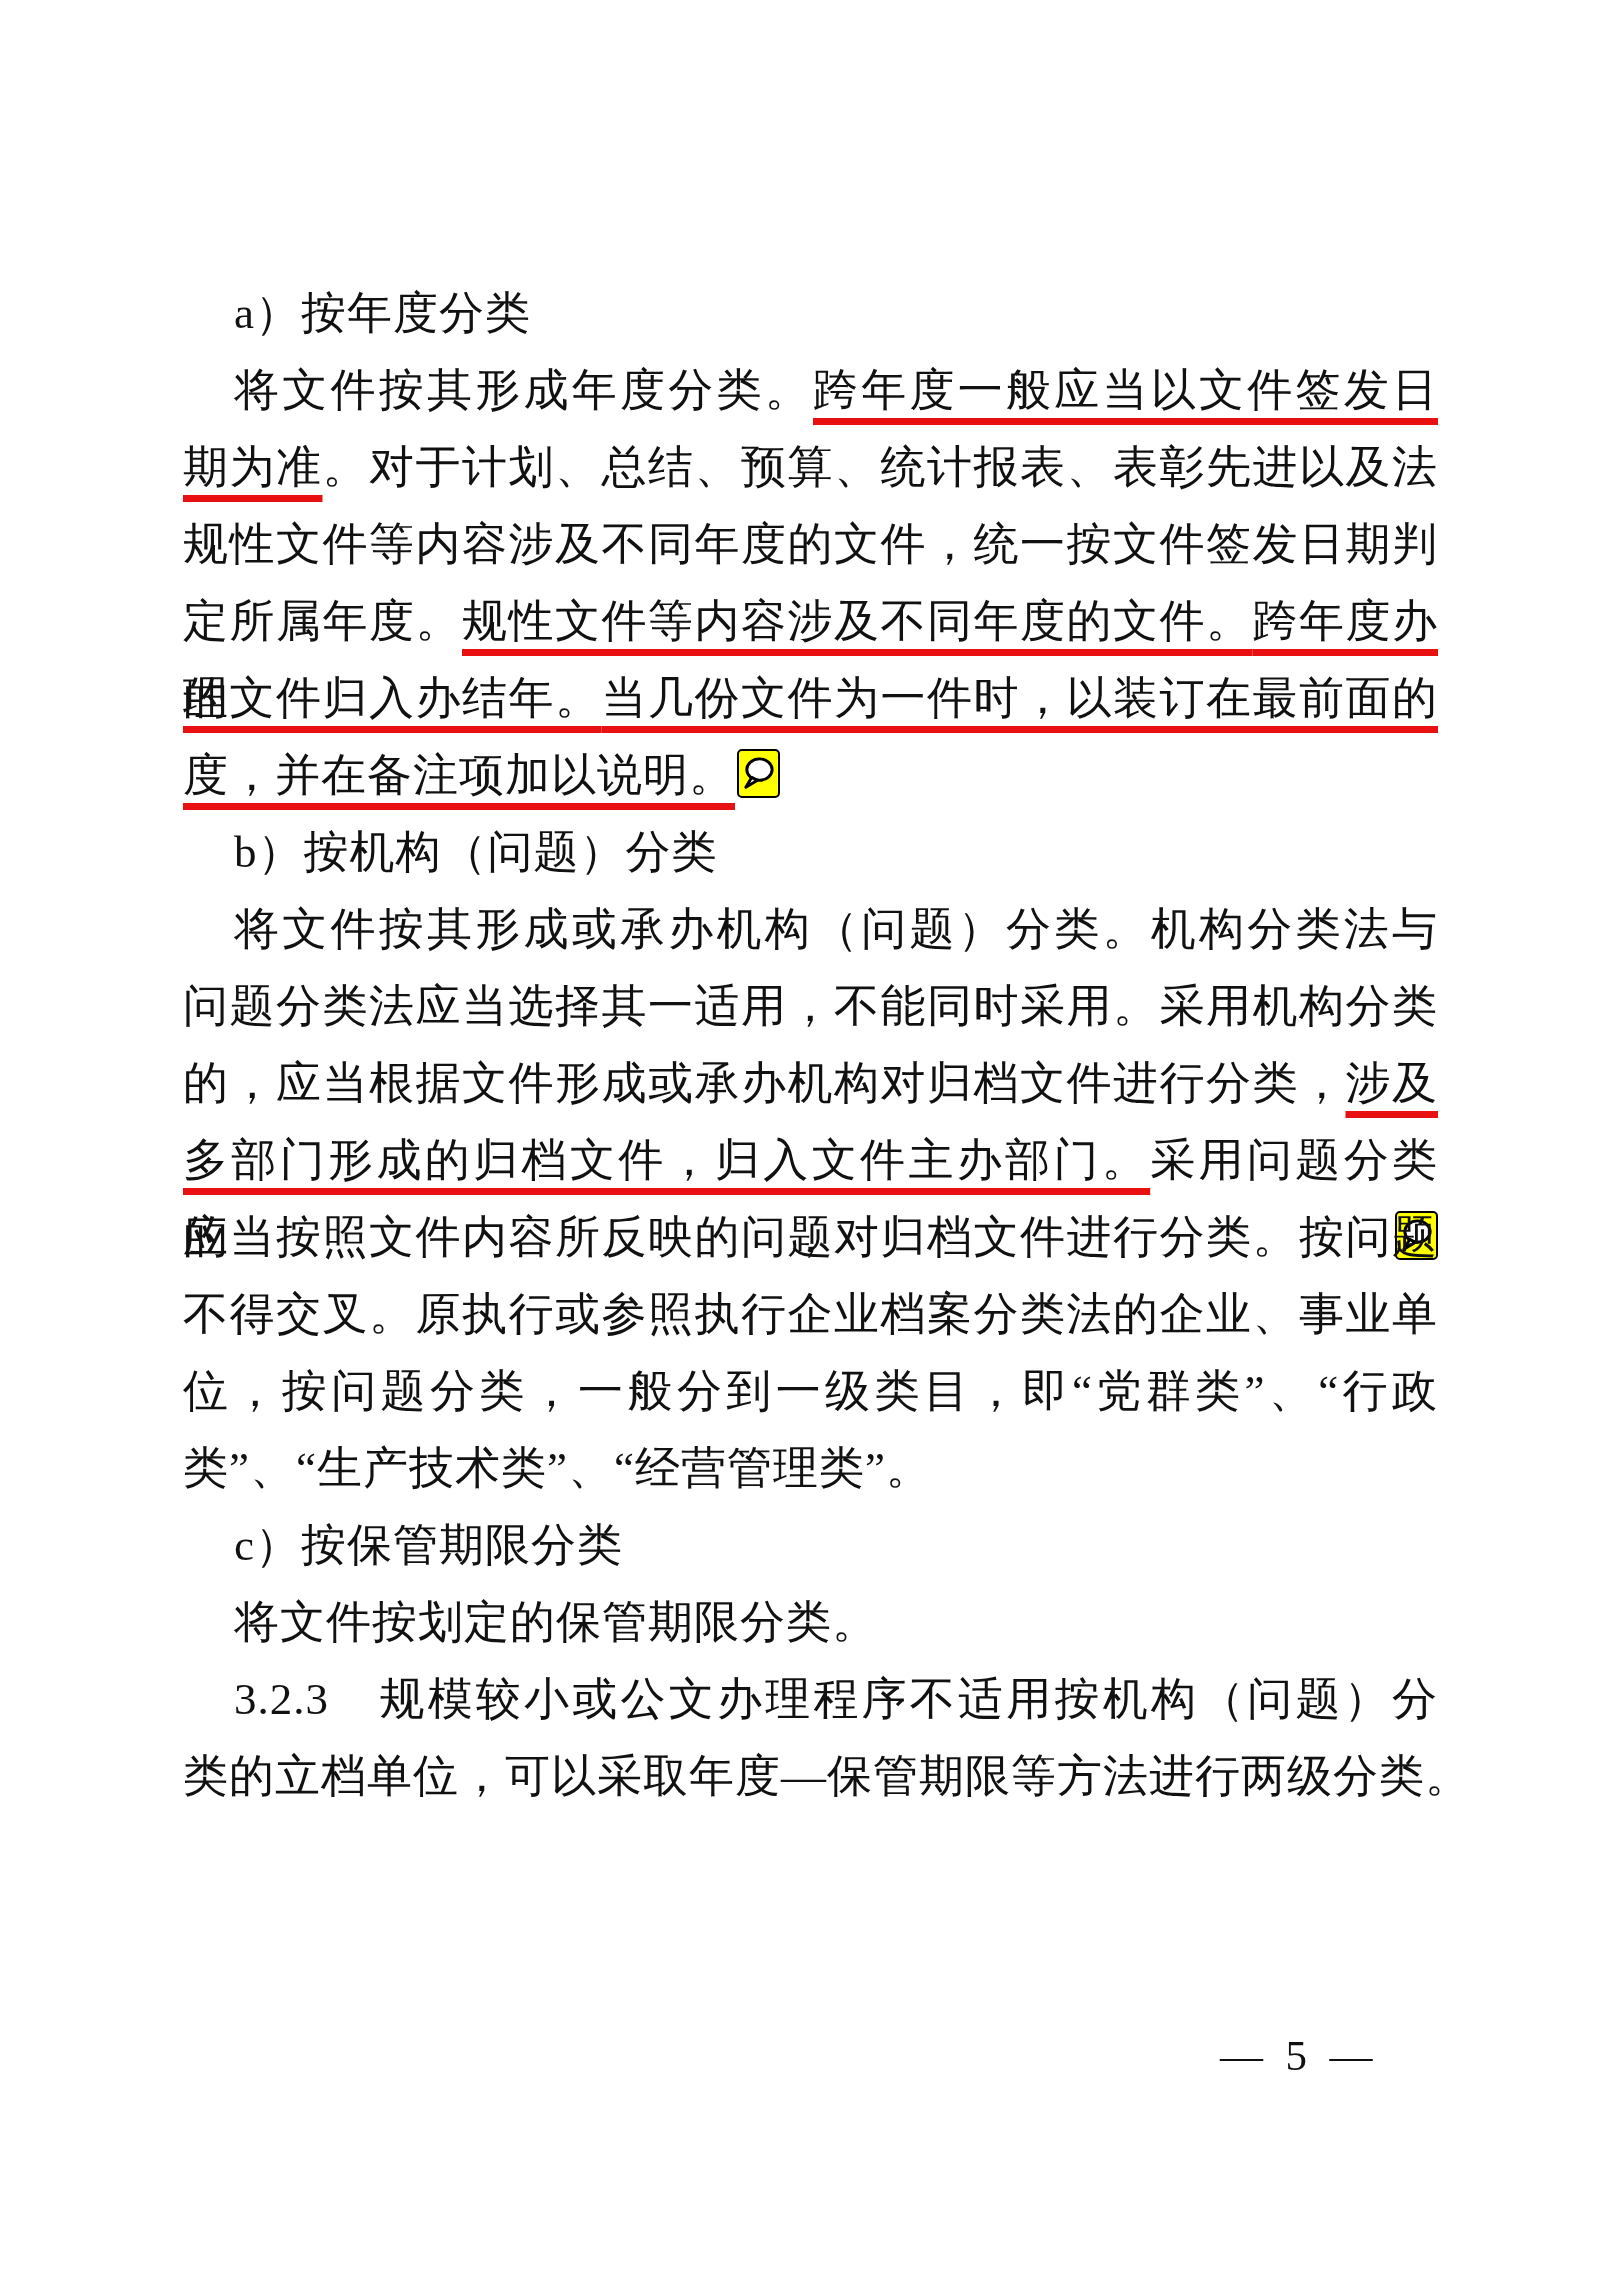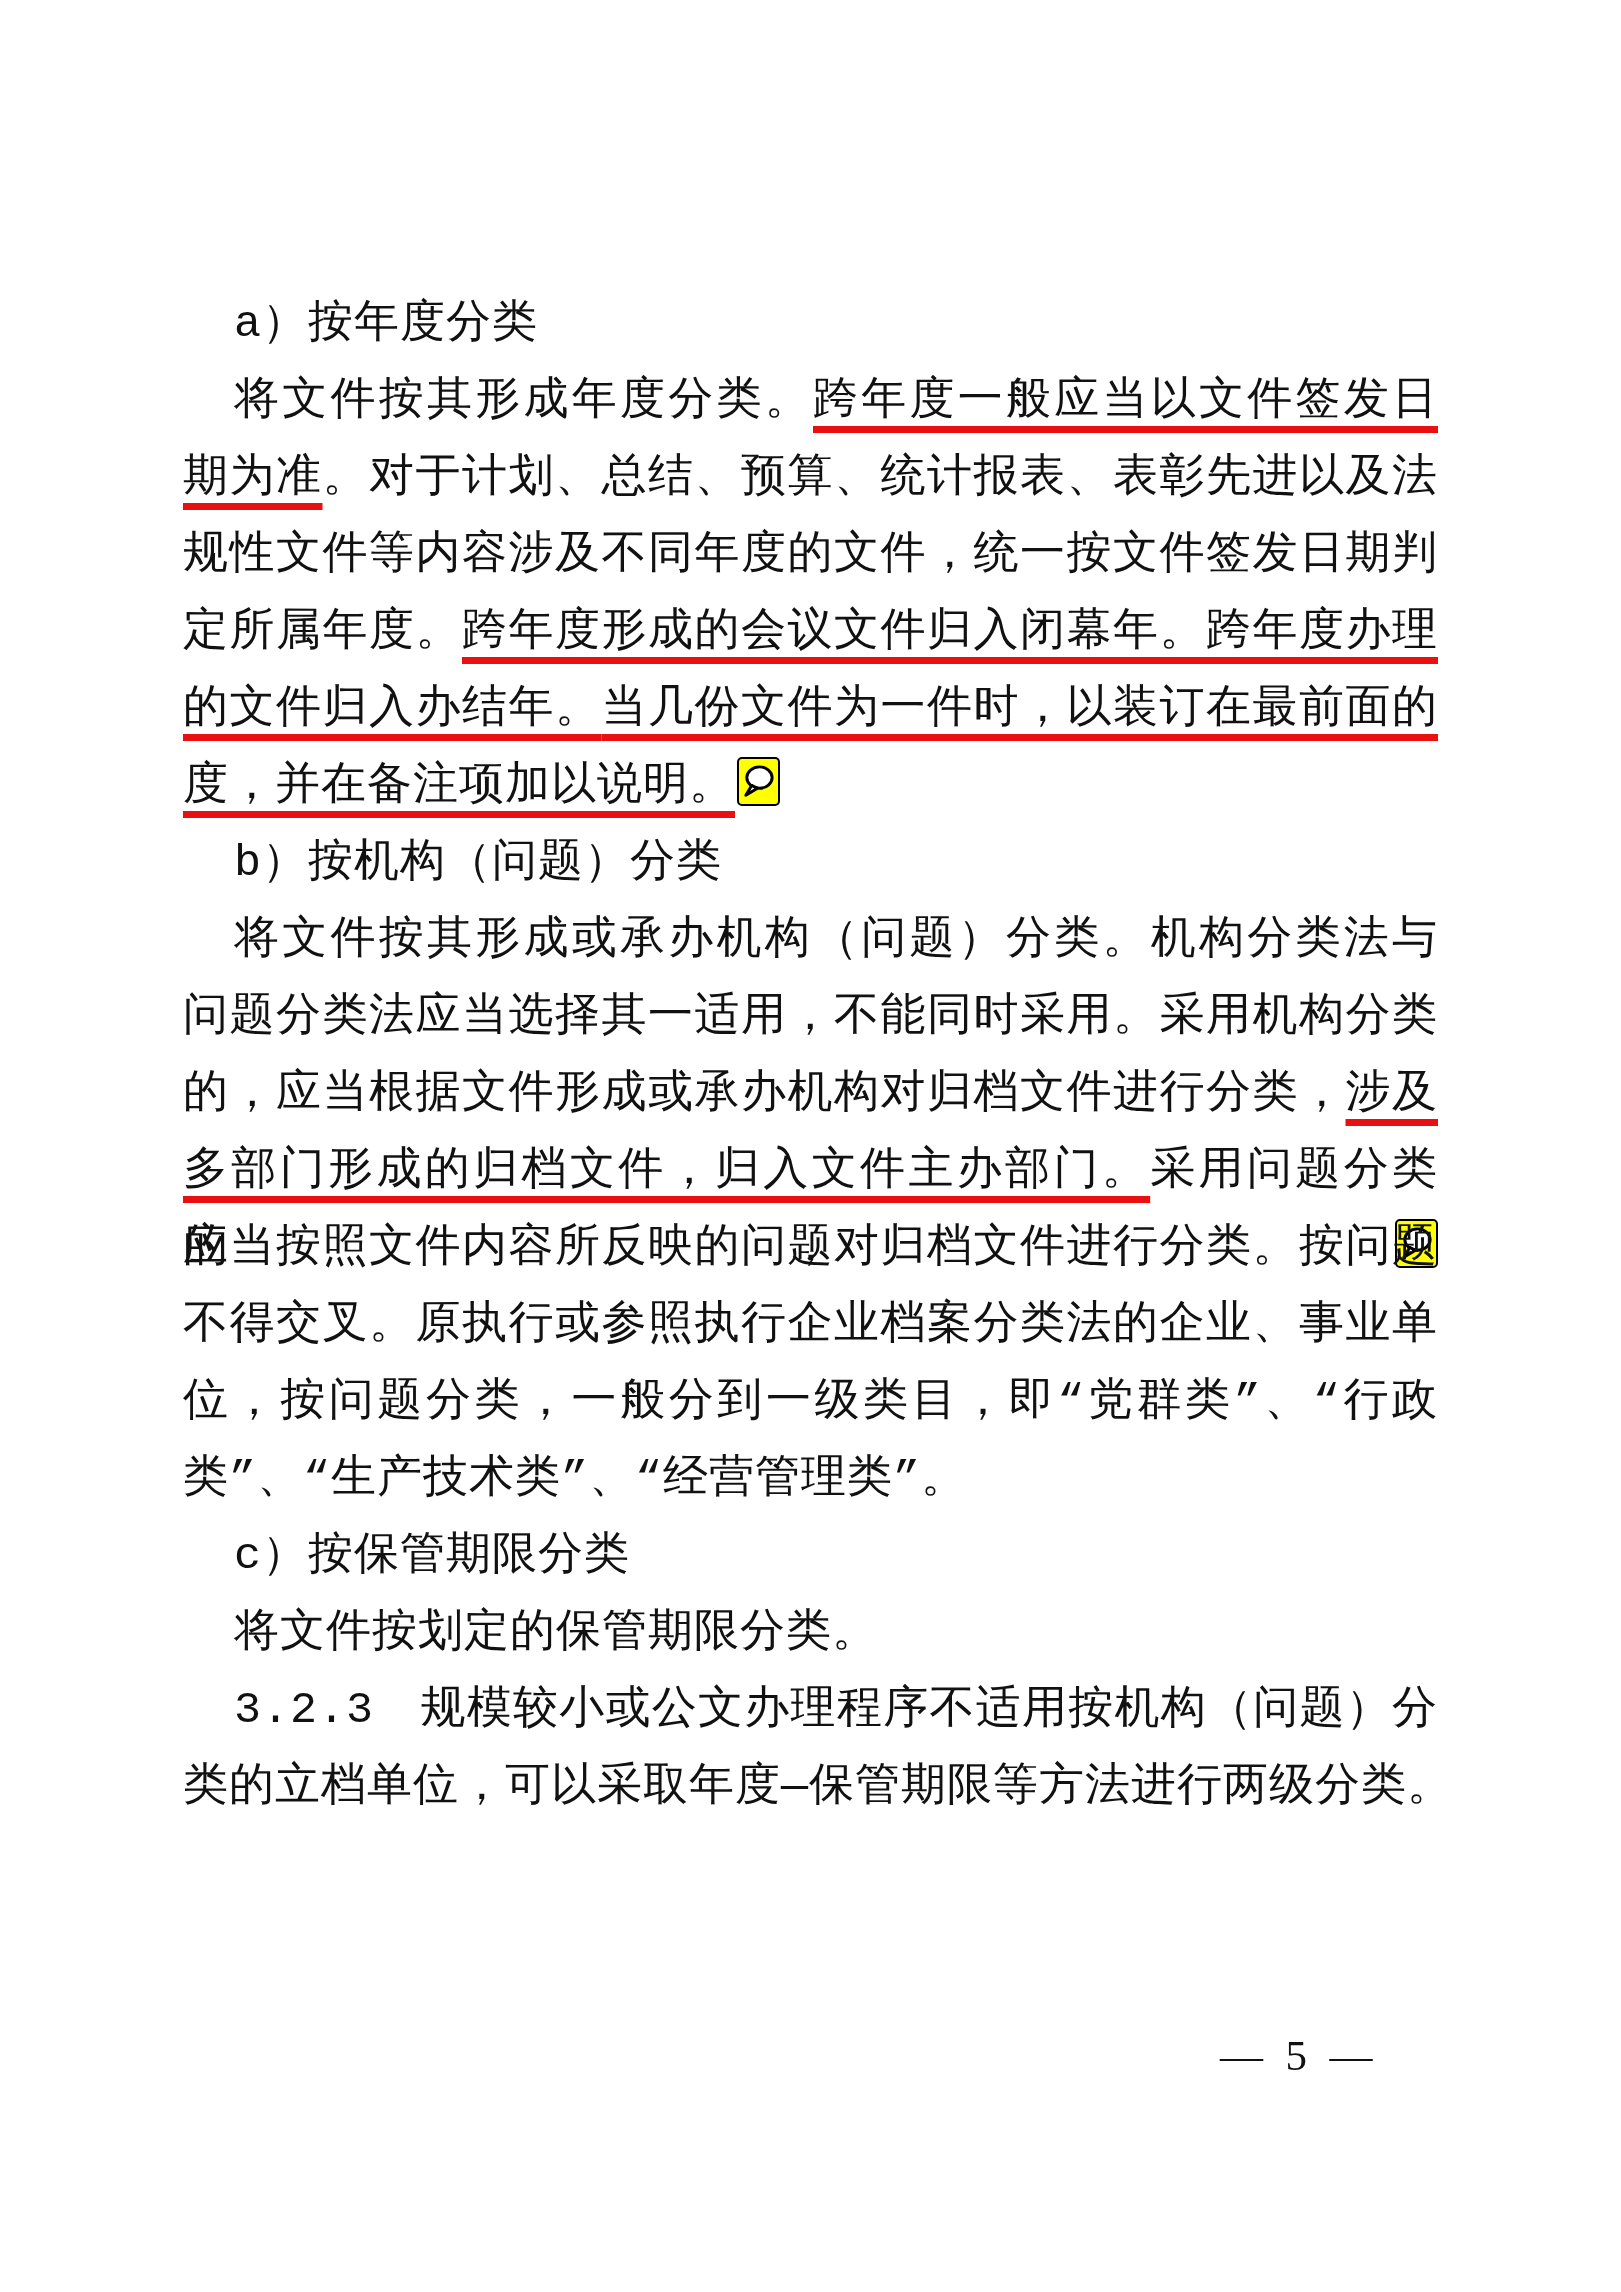--- a/index.html
+++ b/index.html
@@ -12,23 +12,22 @@
     width: 1621px;
     height: 2293px;
     background: #ffffff;
     font-family: "Liberation Serif", "DejaVu Serif", serif;
     color: #111111;
     overflow: hidden;
   }
   .doc-body {
     position: absolute;
     left: 183px;
-    top: 286px;
+    top: 275px;
     width: 1255px;
-    font-family: Liberation Mono, monospace;
   }
   .line {
     margin: 0;
     padding: 0;
     font-size: 45px;
     line-height: 77px;
     height: 77px;
     letter-spacing: 1px;
     white-space: nowrap;
     text-align: justify;
@@ -77,21 +76,21 @@
 </style>
 </head>
 <body>
 
 <div class="page">
   <div class="doc-body">
       <p class="line indent"><span class="seg">a）按年度分类</span></p>
       <p class="line indent fill"><span class="seg">将文件按其形成年度分类。</span><span class="seg underlined">跨年度一般应当以文件签发日</span></p>
       <p class="line fill"><span class="seg underlined">期为准</span><span class="seg">。对于计划、总结、预算、统计报表、表彰先进以及法</span></p>
       <p class="line fill"><span class="seg">规性文件等内容涉及不同年度的文件，统一按文件签发日期判</span></p>
-      <p class="line fill"><span class="seg">定所属年度。</span><span class="seg underlined">跨年度形成的会议文件归入闭幕年。</span><span class="seg underlined">跨年度办理</span></p>
+      <p class="line fill"><span class="seg">定所属年度。</span><span class="seg underlined">规性文件等内容涉及不同年度的文件。</span><span class="seg underlined">跨年度办理</span></p>
       <p class="line fill"><span class="seg underlined">的文件归入办结年。</span><span class="seg underlined">当几份文件为一件时，以装订在最前面的</span></p>
       <p class="line"><span class="seg underlined">度，并在备注项加以说明。</span><span class="comment-icon"><svg viewBox="0 0 40 46" xmlns="http://www.w3.org/2000/svg">
             <ellipse cx="21" cy="19" rx="13" ry="11" fill="#ffffff" stroke="#000000" stroke-width="3"></ellipse>
             <path d="M13 27 L7 37 L19 30 Z" fill="#ffffff" stroke="#000000" stroke-width="3" stroke-linejoin="round"></path>
           </svg></span></p>
       <p class="line indent"><span class="seg">b）按机构（问题）分类</span></p>
       <p class="line indent fill"><span class="seg">将文件按其形成或承办机构（问题）分类。机构分类法与</span></p>
       <p class="line fill"><span class="seg">问题分类法应当选择其一适用，不能同时采用。采用机构分类</span></p>
       <p class="line fill"><span class="seg">的，应当根据文件形成或承办机构对归档文件进行分类，</span><span class="seg underlined">涉及</span></p>
       <p class="line fill"><span class="seg underlined">多部门形成的归档文件，归入文件主办部门。</span><span class="seg">采用问题分类的，</span><span class="comment-icon"><svg viewBox="0 0 40 46" xmlns="http://www.w3.org/2000/svg">

